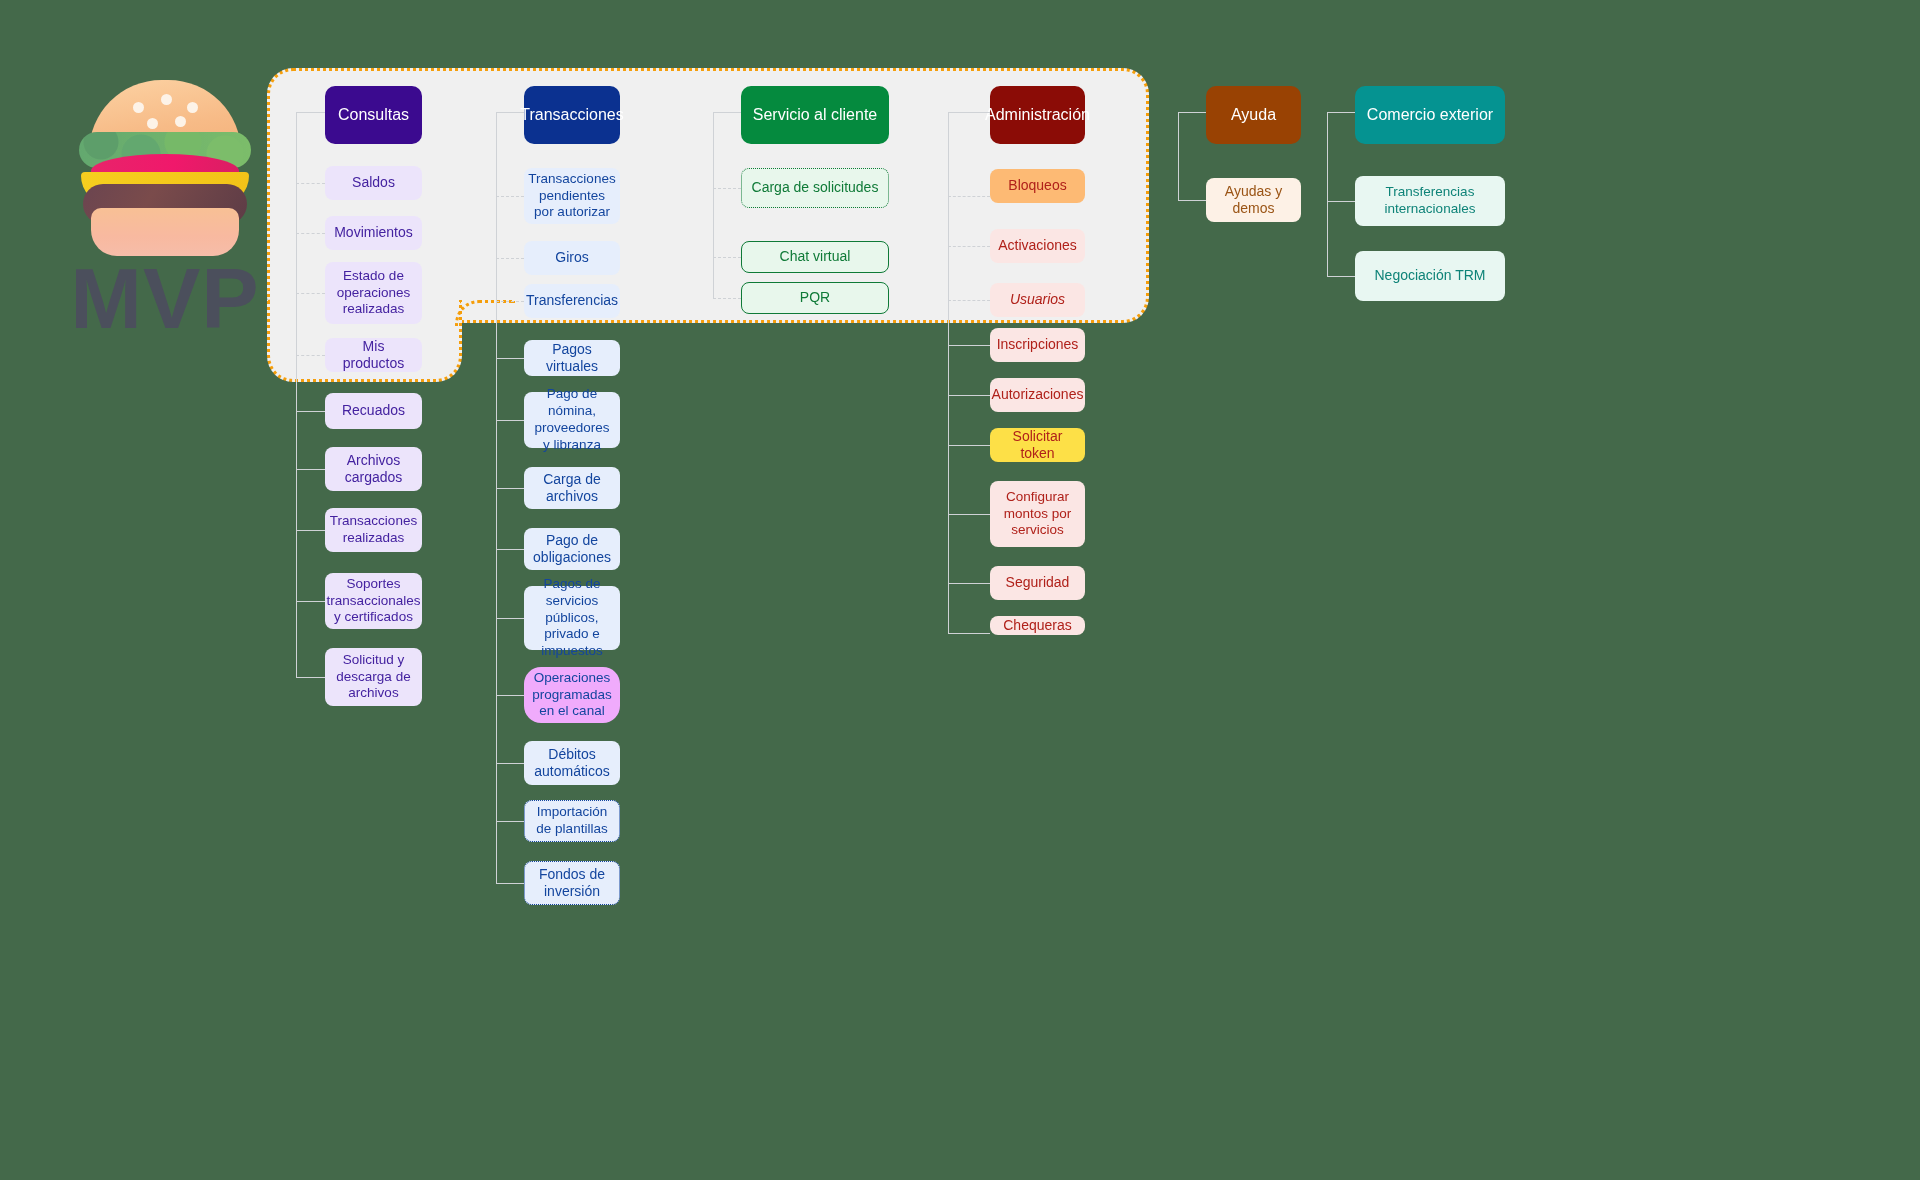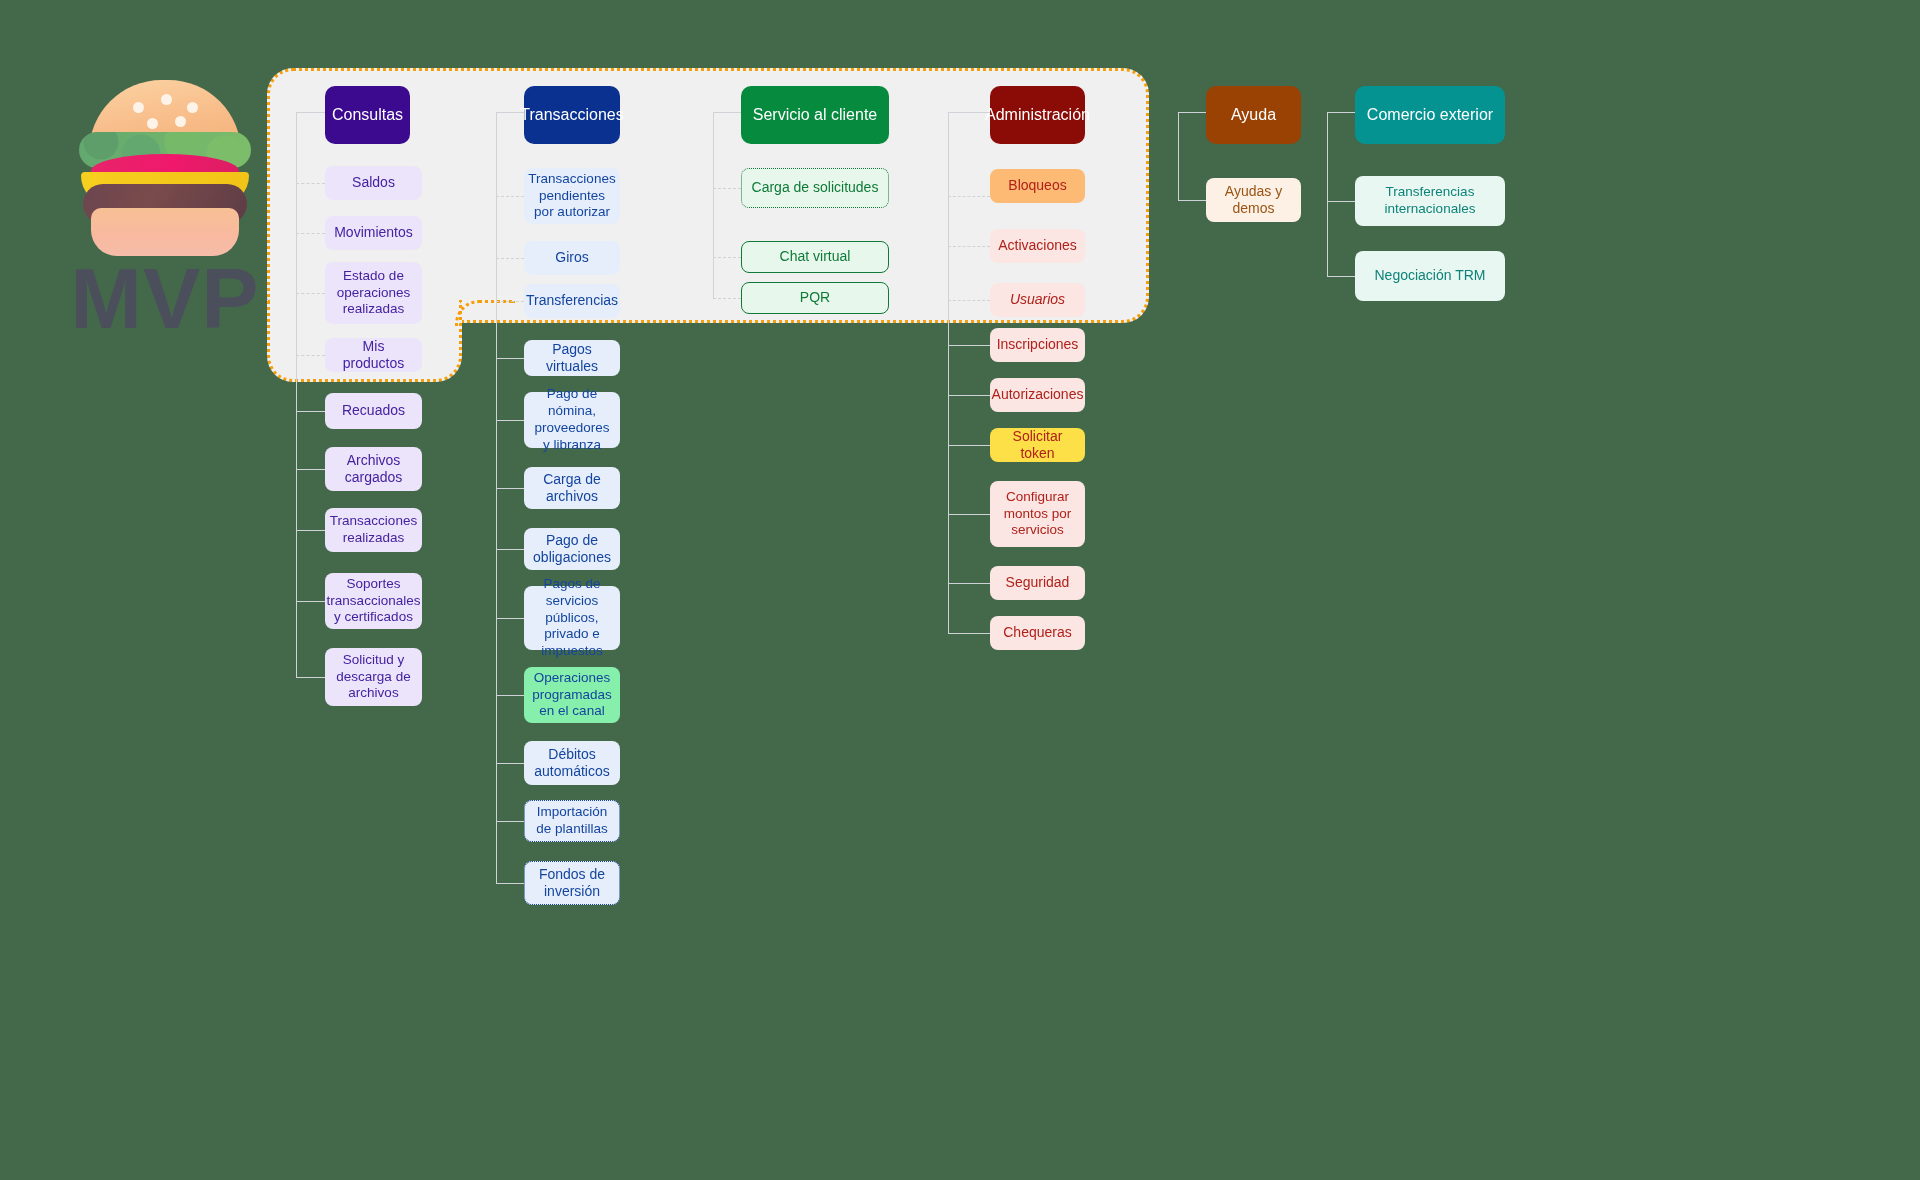--- a/index.html
+++ b/index.html
@@ -193,21 +193,21 @@
       <div class="bun-bottom"></div>
     </div>
     <div id="mvp-text">MVP</div>
   </div>
 
   <div id="scope"></div>
   <div id="scope-tail"></div>
   <div id="scope-tail-patch"></div>
   <div id="scope-corner"></div>
 
-<div class="node head" style="left: 325px; top: 86px; width: 85px; height: 58px; background: rgb(59, 10, 143); color: rgb(255, 255, 255);">
+<div class="node head" style="left: 325px; top: 86px; width: 97px; height: 58px; background: rgb(59, 10, 143); color: rgb(255, 255, 255);">
       <span>Consultas</span>
     </div>
     <div class="vline" style="left: 296px; top: 112px; height: 565px;"></div>
     <div class="hline" style="left: 296px; top: 112px; width: 29px;"></div>
     <div class="node leaf" style="left: 325px; top: 166px; width: 97px; height: 34px; background: rgb(236, 228, 251); color: rgb(68, 34, 160);">
       <span>Saldos</span>
     </div>
     <div class="hline dash" style="left: 296px; top: 183px; width: 29px;"></div>
     <div class="node leaf" style="left: 325px; top: 216px; width: 97px; height: 34px; background: rgb(236, 228, 251); color: rgb(68, 34, 160);">
       <span>Movimientos</span>
@@ -271,21 +271,21 @@
     </div>
     <div class="hline" style="left: 496px; top: 488px; width: 28px;"></div>
     <div class="node leaf" style="left: 524px; top: 528px; width: 96px; height: 42px; background: rgb(230, 238, 252); color: rgb(19, 69, 158);">
       <span>Pago de obligaciones</span>
     </div>
     <div class="hline" style="left: 496px; top: 549px; width: 28px;"></div>
     <div class="node leaf small" style="left: 524px; top: 586px; width: 96px; height: 64px; background: rgb(230, 238, 252); color: rgb(19, 69, 158);">
       <span>Pagos de servicios públicos, privado e impuestos</span>
     </div>
     <div class="hline" style="left: 496px; top: 618px; width: 28px;"></div>
-    <div class="node leaf small" style="left: 524px; top: 667px; width: 96px; height: 56px; background: #86efac; color: rgb(19, 69, 158);">
+    <div class="node leaf small" style="left: 524px; top: 667px; width: 96px; height: 56px; background: #f0abfc; color: rgb(19, 69, 158); border-radius: 17px;">
       <span>Operaciones programadas en el canal</span>
     </div>
     <div class="hline" style="left: 496px; top: 695px; width: 28px;"></div>
     <div class="node leaf" style="left: 524px; top: 741px; width: 96px; height: 44px; background: rgb(230, 238, 252); color: rgb(19, 69, 158);">
       <span>Débitos automáticos</span>
     </div>
     <div class="hline" style="left: 496px; top: 763px; width: 28px;"></div>
     <div class="node leaf small" style="left: 524px; top: 800px; width: 96px; height: 42px; background: rgb(230, 238, 252); color: rgb(19, 69, 158); border: 1.5px dotted rgb(19, 69, 158);">
       <span>Importación de plantillas</span>
     </div>
@@ -341,21 +341,21 @@
     </div>
     <div class="hline" style="left: 948px; top: 445px; width: 42px;"></div>
     <div class="node leaf small" style="left: 990px; top: 481px; width: 95px; height: 66px; background: rgb(251, 230, 228); color: rgb(176, 33, 26);">
       <span>Configurar montos por servicios</span>
     </div>
     <div class="hline" style="left: 948px; top: 514px; width: 42px;"></div>
     <div class="node leaf" style="left: 990px; top: 566px; width: 95px; height: 34px; background: rgb(251, 230, 228); color: rgb(176, 33, 26);">
       <span>Seguridad</span>
     </div>
     <div class="hline" style="left: 948px; top: 583px; width: 42px;"></div>
-    <div class="node leaf" style="left: 990px; top: 616px; width: 95px; height: 34px; background: rgb(251, 230, 228); color: rgb(176, 33, 26);">
+    <div class="node leaf" style="left: 990px; top: 616px; width: 95px; height: 19px; background: rgb(251, 230, 228); color: rgb(176, 33, 26);">
       <span>Chequeras</span>
     </div>
     <div class="hline" style="left: 948px; top: 633px; width: 42px;"></div>
     <div class="node head" style="left: 1206px; top: 86px; width: 95px; height: 58px; background: rgb(153, 66, 3); color: rgb(255, 255, 255);">
       <span>Ayuda</span>
     </div>
     <div class="vline" style="left: 1178px; top: 112px; height: 88px;"></div>
     <div class="hline" style="left: 1178px; top: 112px; width: 28px;"></div>
     <div class="node leaf" style="left: 1206px; top: 178px; width: 95px; height: 44px; background: rgb(253, 241, 230); color: rgb(154, 84, 21);">
       <span>Ayudas y demos</span>

